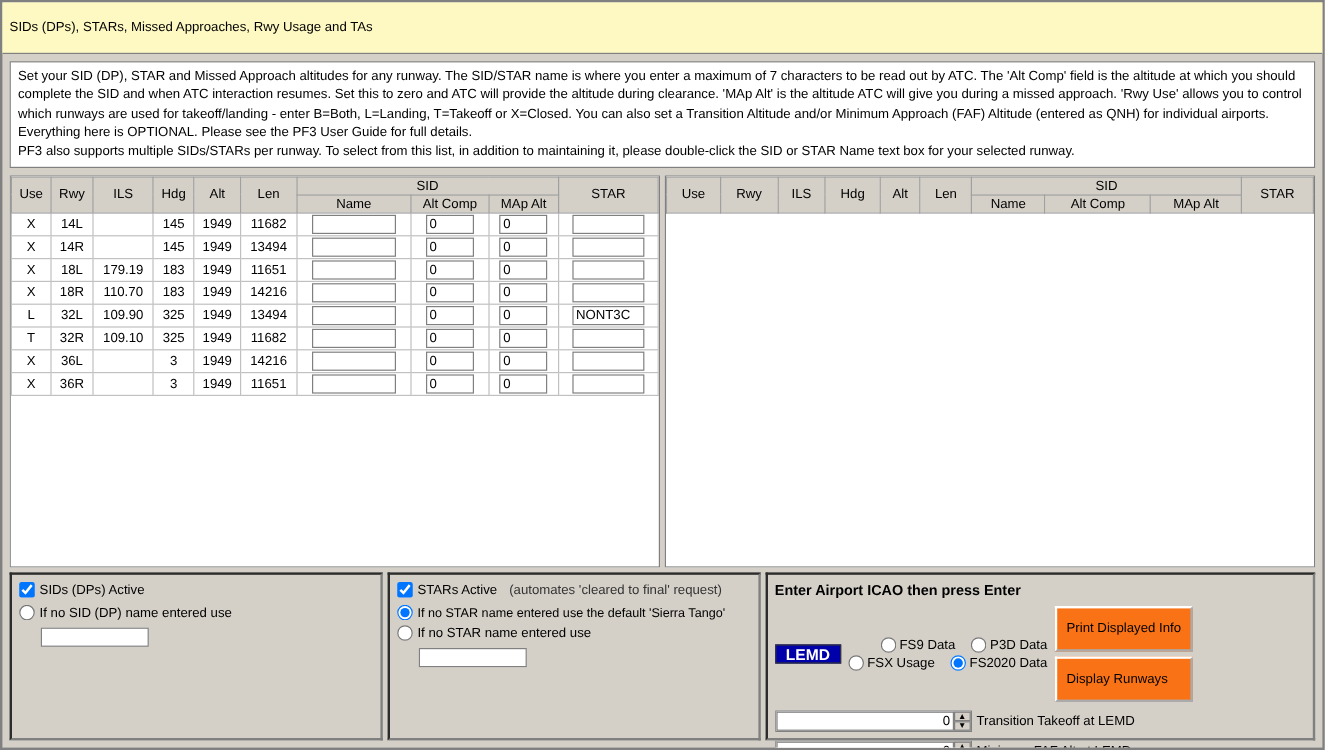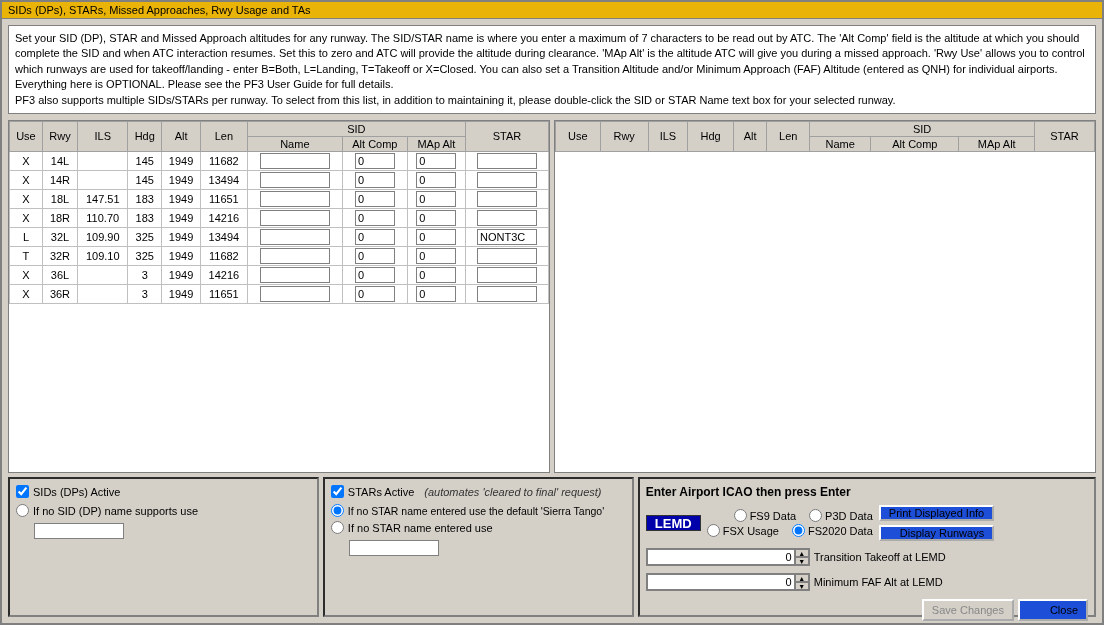--- a/index.html
+++ b/index.html
@@ -1,43 +1,43 @@
 <!DOCTYPE html>
 <html><head>
   <meta charset="utf-8">
   <style>
     * { box-sizing: border-box; margin: 0; padding: 0; font-family: Arial, sans-serif; font-size: 11px; }
     body { background: #d4d0c8; width: 1104px; height: 625px; overflow: hidden; }
     .window { width: 1104px; height: 625px; background: #d4d0c8; border: 2px solid #808080; display: flex; flex-direction: column; }
-    .title-bar { background: #eab308; padding: 2px 6px; font-size: 11px; border-bottom: 1px solid #808080; flex-shrink: 0; }
+    .title-bar { background: #fef9c3; padding: 15px 6px; font-size: 11px; border-bottom: 1px solid #808080; flex-shrink: 0; }
     .content { flex: 1; display: flex; flex-direction: column; padding: 6px; overflow: hidden; }
     .info-box { background: white; border: 1px solid #808080; padding: 5px 6px; font-size: 10.5px; line-height: 1.4; margin-bottom: 6px; flex-shrink: 0; }
     .tables-row { display: flex; flex: 1; gap: 4px; margin-bottom: 4px; overflow: hidden; }
     .table-panel { background: white; border: 1px solid #808080; flex: 1; overflow: hidden; }
     table { width: 100%; border-collapse: collapse; font-size: 11px; }
     th { background: #d4d0c8; border: 1px solid #a0a0a0; padding: 1px 3px; text-align: center; font-weight: normal; font-size: 11px; }
     td { border: 1px solid #c0c0c0; padding: 1px 3px; text-align: center; height: 18px; font-size: 11px; }
     .use-cell { text-align: center; }
     input[type="text"] { width: 100%; border: 1px solid #808080; background: white; padding: 1px 2px; font-size: 11px; height: 16px; }
     .bottom-row { display: flex; gap: 4px; height: 140px; flex-shrink: 0; }
     .bottom-panel { background: #d4d0c8; border: 2px inset #808080; padding: 6px; }
     .panel-left { flex: 1; }
     .panel-middle { flex: 1; }
     .checkbox-row { display: flex; align-items: center; gap: 4px; margin-bottom: 6px; }
     .radio-row { display: flex; align-items: center; gap: 4px; margin-bottom: 4px; font-size: 11px; }
     input[type="checkbox"] { margin: 0; }
     input[type="radio"] { margin: 0; }
-    .italic-note { font-style: italic; color: #333; font-size: 11px; }
+    .italic-note { color: #333; font-size: 11px; }
     .icao-section { background: #d4d0c8; border: 2px inset #808080; padding: 6px; display: flex; flex-direction: column; gap: 3px; }
     .icao-title { font-weight: bold; font-size: 12px; margin-bottom: 3px; }
     .icao-row { display: flex; align-items: center; gap: 6px; }
     .icao-input { background: #0000aa; color: white; font-weight: bold; font-size: 13px; width: 55px; padding: 2px 4px; border: 1px solid #333; text-align: center; }
     .radio-group { display: flex; flex-direction: column; gap: 2px; align-items: flex-end; }
     .radio-line { display: flex; align-items: center; gap: 3px; }
-    .btn { background: #1d4ed8; border: 2px outset #ffffff; padding: 0 8px; font-size: 11px; cursor: pointer; min-width: 70px; text-align: right; }
+    .btn { background: #f97316; border: 2px outset #ffffff; padding: 11px 8px; font-size: 11px; cursor: pointer; min-width: 70px; text-align: left; }
     .btn-disabled { background: #d4d0c8; border: 2px outset #ffffff; padding: 3px 8px; font-size: 11px; color: #888; min-width: 70px; text-align: center; }
     .spin-row { display: flex; align-items: center; gap: 4px; margin: 1px 0; }
     .spin-box { display: flex; align-items: center; border: 1px solid #808080; background: white; }
     .spin-input { width: 30px; border: none; text-align: right; padding: 1px 2px; font-size: 11px; }
     .spin-buttons { display: flex; flex-direction: column; }
     .spin-btn { width: 14px; height: 8px; background: #d4d0c8; border: 1px solid #808080; font-size: 7px; line-height: 1; text-align: center; cursor: pointer; padding: 0; display: flex; align-items: center; justify-content: center; }
     .buttons-col { display: flex; flex-direction: column; gap: 4px; justify-content: center; }
     .small-input { width: 80px; border: 1px solid #808080; background: white; height: 18px; margin-top: 2px; }
     .right-table-panel { background: white; border: 1px solid #808080; flex: 1; overflow: hidden; }
   </style>
@@ -96,21 +96,21 @@
       <td>1949</td>
       <td>13494</td>
       <td><input type="text" style="width: 70px; border: 1px solid rgb(128, 128, 128); height: 16px;" value=""></td>
       <td><input type="text" style="width: 40px; border: 1px solid rgb(128, 128, 128); height: 16px;" value="0"></td>
       <td><input type="text" style="width: 40px; border: 1px solid rgb(128, 128, 128); height: 16px;" value="0"></td>
       <td><input type="text" style="width: 60px; border: 1px solid rgb(128, 128, 128); height: 16px;" value=""></td>
     </tr>
               <tr>
       <td class="use-cell">X</td>
       <td>18L</td>
-      <td>147.51</td>
+      <td>179.19</td>
       <td>183</td>
       <td>1949</td>
       <td>11651</td>
       <td><input type="text" style="width: 70px; border: 1px solid rgb(128, 128, 128); height: 16px;" value=""></td>
       <td><input type="text" style="width: 40px; border: 1px solid rgb(128, 128, 128); height: 16px;" value="0"></td>
       <td><input type="text" style="width: 40px; border: 1px solid rgb(128, 128, 128); height: 16px;" value="0"></td>
       <td><input type="text" style="width: 60px; border: 1px solid rgb(128, 128, 128); height: 16px;" value=""></td>
     </tr>
               <tr>
       <td class="use-cell">X</td>
@@ -203,21 +203,21 @@
 
     <div class="bottom-row">
 
       <div class="bottom-panel panel-left">
         <div class="checkbox-row">
           <input type="checkbox" checked="" style="">
           <span>SIDs (DPs) Active</span>
         </div>
         <div class="radio-row" style="margin-top:4px;">
           <input type="radio" name="sid_opt" style="">
-          <span>If no SID (DP) name supports use</span>
+          <span>If no SID (DP) name entered use</span>
         </div>
         <div style="padding-left:18px; margin-top:2px;">
           <input type="text" class="small-input" style="width: 90px;">
         </div>
       </div>
 
       <div class="bottom-panel panel-middle">
         <div class="checkbox-row">
           <input type="checkbox" checked="" style="">
           <span>STARs Active</span>

